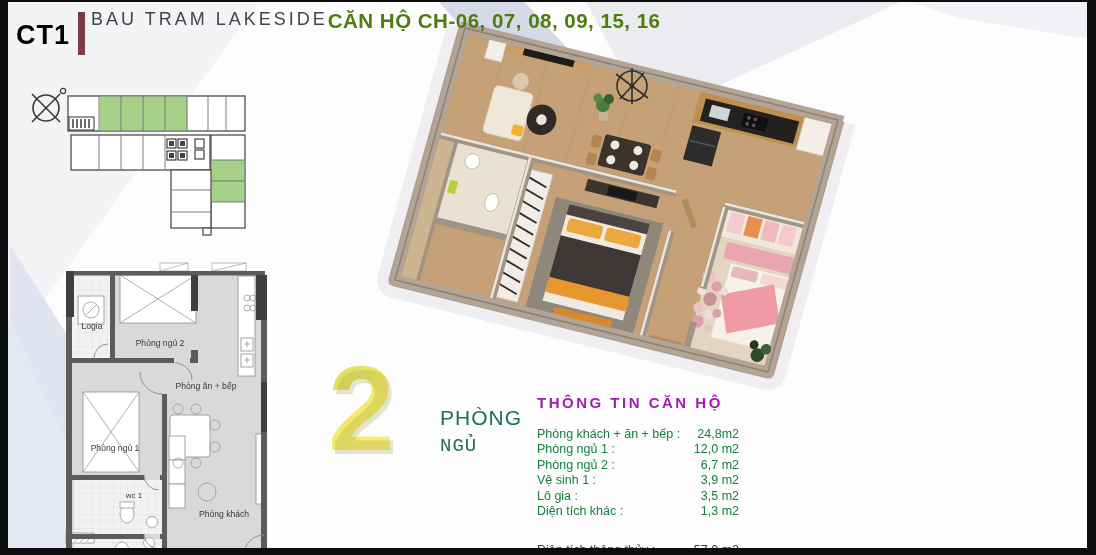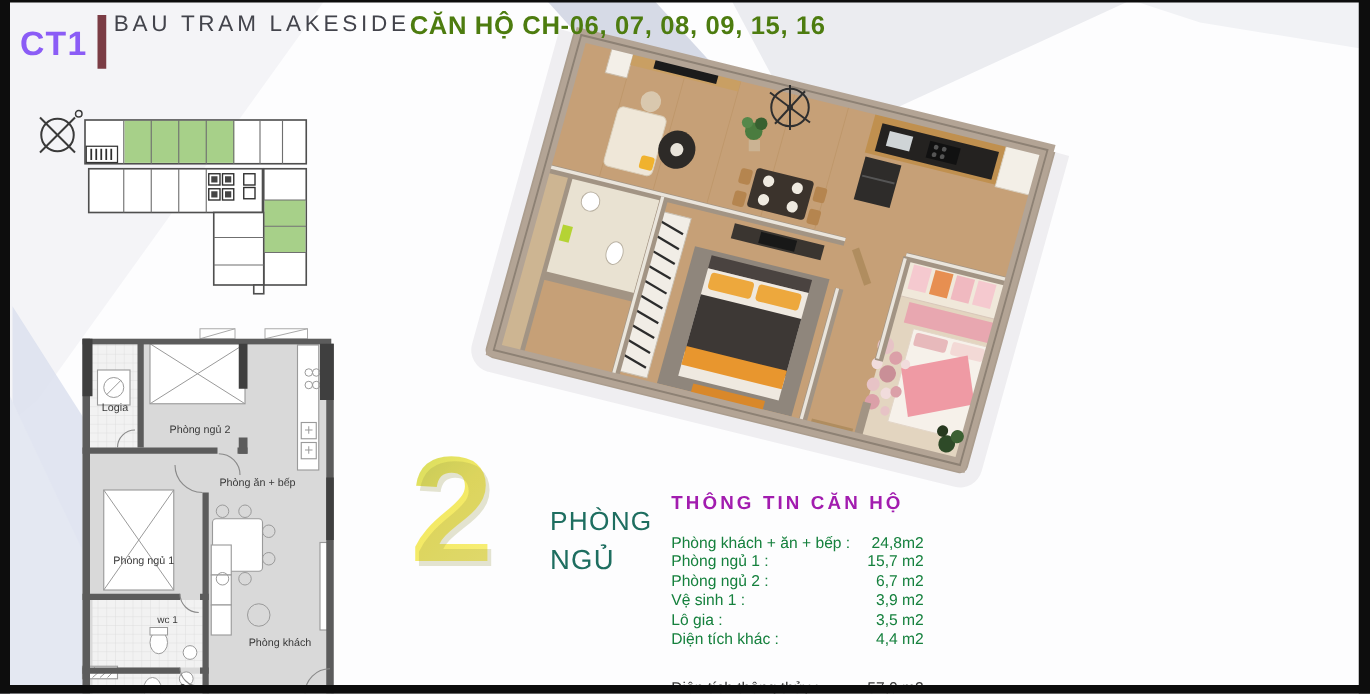--- a/index.html
+++ b/index.html
@@ -13,21 +13,21 @@
   .bar.left{left:0;top:0;width:8px;height:555px;}
   .bar.right{right:0;top:0;width:9px;height:555px;}
   .bar.top{left:0;top:0;width:1096px;height:2px;}
   .bar.bottom{left:0;bottom:0;width:1096px;height:7px;}
 
   
   .bg{position:absolute;left:0;top:0;z-index:0;}
 
   
   .header{position:absolute;left:16px;top:10px;z-index:10;display:flex;align-items:flex-start;}
-  .block-code{font-size:27px;font-weight:700;color:#8b5cf6;margin-top:10px;letter-spacing:1px;}
+  .block-code{font-size:27px;font-weight:700;color:#000000;margin-top:10px;letter-spacing:1px;}
   .hdr-bar{width:7px;height:43px;background:#7b3c45;margin:2px 6px 0 8px;}
   .hdr-lines{display:flex;flex-direction:row;}
   .project{font-size:18px;letter-spacing:3px;color:#43444c;font-weight:500;line-height:1.05;}
   .units{font-size:20.5px;font-weight:700;color:#4d7c0f;letter-spacing:.5px;line-height:1.1;}
 
   
   .compass{position:absolute;left:24px;top:84px;z-index:5;}
   .keyplan{position:absolute;left:60px;top:92px;z-index:5;}
 
   
@@ -37,21 +37,21 @@
   .unit3d{position:absolute;left:0;top:0;z-index:4;pointer-events:none;}
 
   
   .badge{position:absolute;left:328px;top:362px;z-index:10;width:150px;height:100px;}
   .badge .num{position:absolute;left:0;top:-14px;font-size:120px;line-height:1;font-weight:700;
     background:linear-gradient(135deg,#ccd75c 0%,#f3e964 45%,#f9f07c 100%);
     -webkit-background-clip:text;background-clip:text;color:transparent;
     text-shadow:3px 4px 0 rgba(150,150,70,0.25);}
   .badge .words{position:absolute;left:64px;top:44px;color:#1e6e60;margin-left:48px;}
   .badge .w1{font-size:21px;letter-spacing:1px;}
-  .badge .w2{font-size:22px;letter-spacing:1px;margin-top:5px;}
+  .badge .w2{font-size:19px;letter-spacing:1px;margin-top:5px;font-family:Liberation Mono, monospace;}
 
   
   .info{position:absolute;left:537px;top:394px;width:202px;z-index:10;}
   .info .title{font-size:15px;font-weight:600;letter-spacing:2.5px;color:#a21caf;}
   .info .rows{margin-top:16px;}
   .info .row{display:flex;justify-content:space-between;font-size:12.5px;color:#15803d;
              line-height:15.4px;}
   .info .row .val{text-align:center;white-space:nowrap;}
   .info .total{position:absolute;left:0;top:149px;width:202px;display:flex;
                justify-content:space-between;font-size:12.5px;color:#3b3b3b;}
@@ -419,37 +419,37 @@
 
   <div class="info">
     <div class="title">THÔNG TIN CĂN HỘ</div>
     <div class="rows">
       <div class="row">
         <span class="lbl">Phòng khách + ăn + bếp :</span>
         <span class="val">24,8m2</span>
       </div>
       <div class="row">
         <span class="lbl">Phòng ngủ 1 :</span>
-        <span class="val">15,7 m2</span>
+        <span class="val">12,0 m2</span>
       </div>
       <div class="row">
         <span class="lbl">Phòng ngủ 2 :</span>
         <span class="val">6,7 m2</span>
       </div>
       <div class="row">
         <span class="lbl">Vệ sinh 1 :</span>
         <span class="val">3,9 m2</span>
       </div>
       <div class="row">
         <span class="lbl">Lô gia :</span>
         <span class="val">3,5 m2</span>
       </div>
       <div class="row">
         <span class="lbl">Diện tích khác :</span>
-        <span class="val">4,4 m2</span>
+        <span class="val">1,3 m2</span>
       </div>
     </div>
     <div class="total">
       <span>Diện tích thông thủy :</span>
       <span>57,0 m2</span>
     </div>
   </div>
 
   <div class="bar top"></div>
   <div class="bar bottom"></div>

